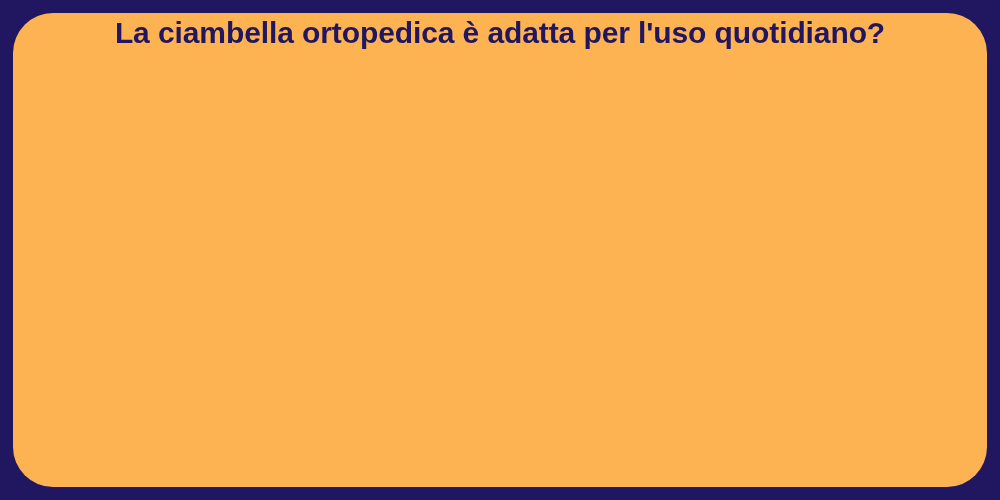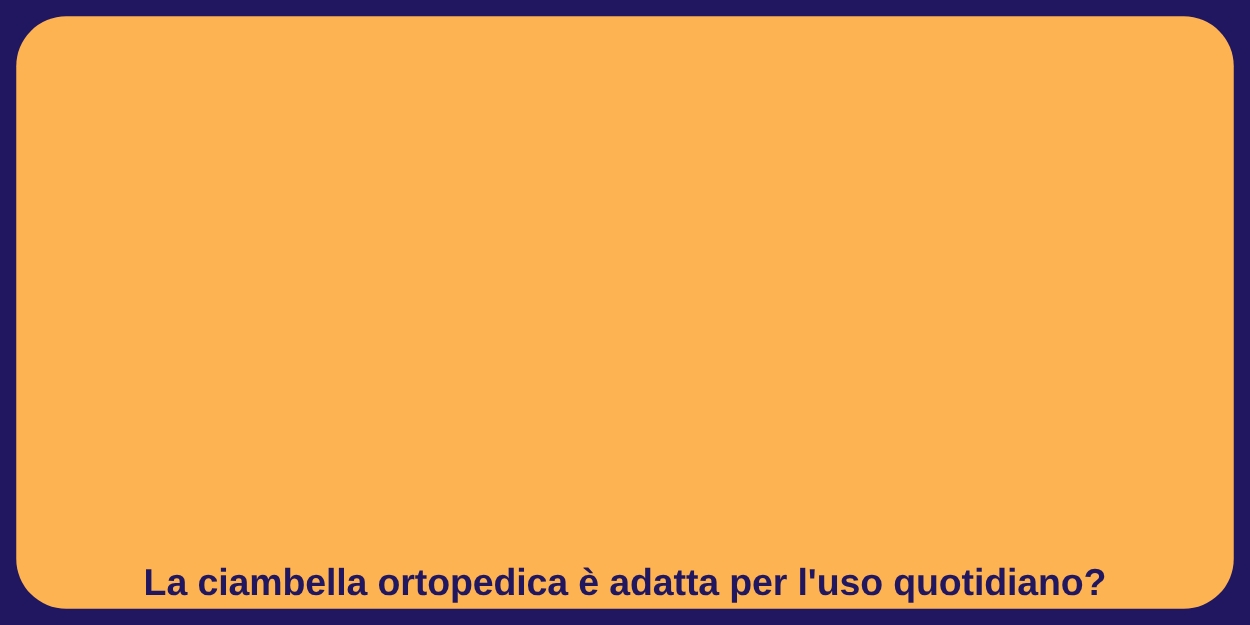--- a/index.html
+++ b/index.html
@@ -26,21 +26,21 @@
   }
 
   
   .card-panel {
     box-sizing: border-box;
     width: 100%;
     height: 100%;
     background: #FDB352;
     border-radius: 40px;
     display: flex;
-    align-items: flex-end;
+    align-items: flex-start;
     justify-content: center;
     padding: 0 40px;
   }
 
   .question-text {
     margin: 0;
     color: #211660;
     font-family: "Liberation Sans", "DejaVu Sans", sans-serif;
     font-size: 30px;
     font-weight: bold;

